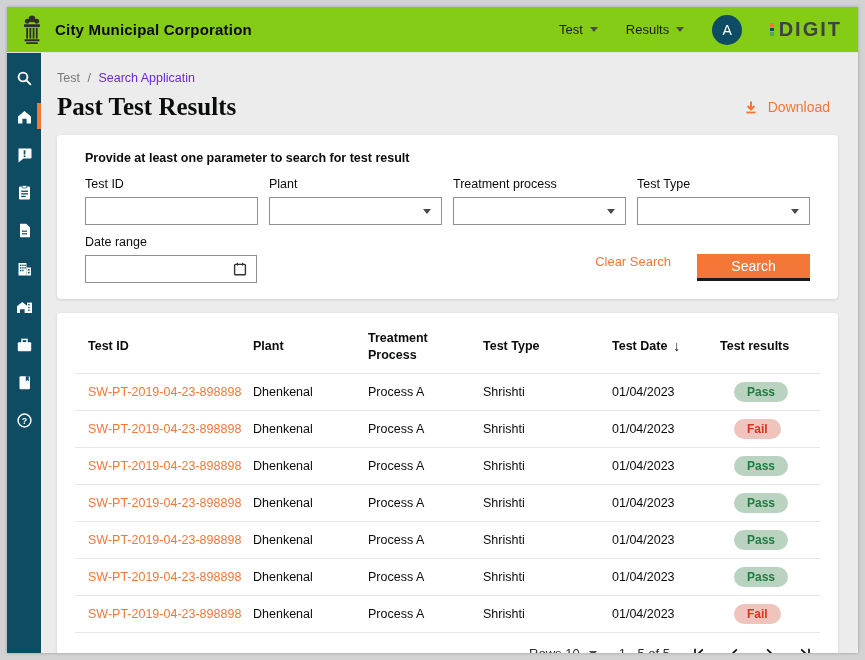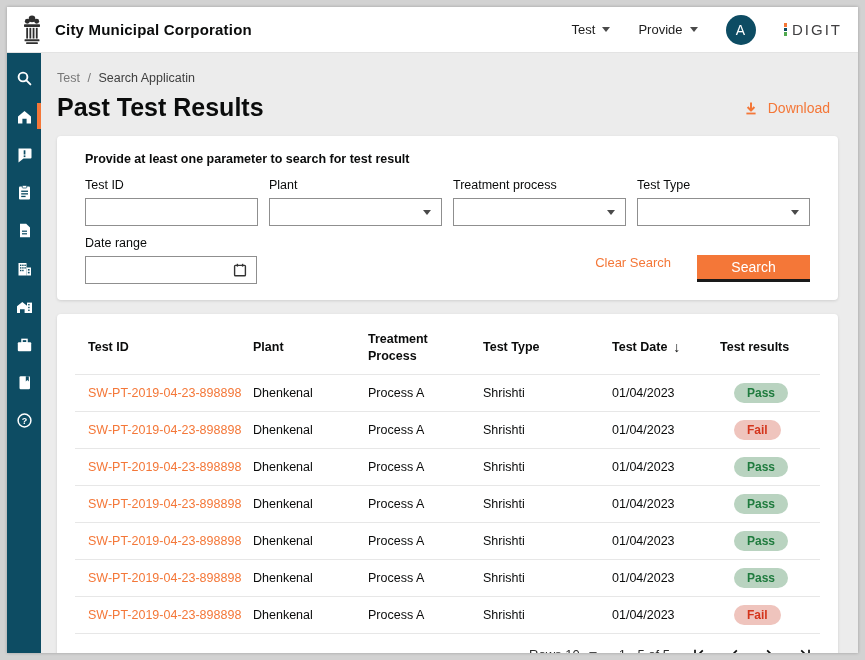--- a/index.html
+++ b/index.html
@@ -13,21 +13,21 @@
   .app {
     width: 851px; height: 646px;
     background: #ECECEC;
     display: flex; flex-direction: column;
     overflow: hidden;
     box-shadow: 0 0 3px rgba(0,0,0,.25);
   }
   
   .topbar {
     flex: 0 0 46px;
-    background: #ffffff;
+    background: #84cc16;
     border-bottom: 1px solid #e3e3e3;
     display: flex; align-items: center;
     padding: 0 16px 0 12px;
   }
   .emblem { width: 26px; height: 32px; margin-right: 10px; }
   .app-title { font-size: 15px; font-weight: bold; letter-spacing: .2px; }
   .topbar-right { margin-left: auto; display: flex; align-items: center; gap: 28px; }
   .top-select {
     display: flex; align-items: center; gap: 7px;
     font-size: 13px; color: #1d1d1d; cursor: pointer;
@@ -40,21 +40,21 @@
   }
   .avatar {
     width: 30px; height: 30px; border-radius: 50%;
     background: #0D4C63; color: #fff;
     display: flex; align-items: center; justify-content: center;
     font-size: 14px; cursor: pointer;
   }
   .brand { display: flex; align-items: center; gap: 5px; }
   .brand-mark { display: flex; flex-direction: column; gap: 1px; }
   .brand-mark span { width: 3.5px; height: 3.5px; display: block; }
-  .brand-text { font-size: 15px; font-weight: normal; letter-spacing: 2px; color: #414042; }
+  .brand-text { font-size: 20px; font-weight: bold; letter-spacing: 2px; color: #414042; }
   
   .frame-body { flex: 1; display: flex; min-height: 0; }
   .sidebar {
     flex: 0 0 34px; width: 34px;
     background: #0D4C63;
     display: flex; flex-direction: column;
     padding-top: 6px;
   }
   .nav-item {
     height: 38px; position: relative;
@@ -64,23 +64,23 @@
   .nav-item.active::after {
     content: ""; position: absolute; right: 0; top: 6px;
     width: 4px; height: 26px; background: #F47738;
   }
   .nav-item svg { width: 17px; height: 17px; }
   
   .main { flex: 1; padding: 14px 20px 0 16px; overflow: hidden; }
   .breadcrumb { font-size: 12.5px; margin-top: 4px; }
   .crumb-home { color: #787878; cursor: pointer; }
   .crumb-sep { color: #787878; margin: 0 4px; }
-  .crumb-current { color: #404040; }
+  .crumb-current { color: #6d28d9; }
   .title-row { display: flex; align-items: center; justify-content: space-between; margin-top: 8px; }
-  .page-title { font-size: 25px; font-weight: bold; }
+  .page-title { font-size: 25px; font-weight: bold; font-family: Liberation Serif, serif; }
   .download-link {
     display: flex; align-items: flex-start; gap: 9px;
     color: #F47738; font-size: 14px; cursor: pointer; margin-right: 8px;
   }
   .card {
     background: #fff; border-radius: 4px;
     box-shadow: 0 1px 3px rgba(0,0,0,.12);
   }
   
   .search-card { margin-top: 14px; padding: 16px 28px 16px; }
@@ -159,21 +159,21 @@
         <rect x="6.5" y="26.4" width="11" height="1.8" rx="0.5"></rect>
       </g>
     </svg>
     <div class="app-title">City Municipal Corporation</div>
     <div class="topbar-right">
       <div class="top-select">
         <span>Test</span>
         <span class="caret-down"></span>
       </div>
       <div class="top-select">
-        <span>Provide</span>
+        <span>Results</span>
         <span class="caret-down"></span>
       </div>
       <div class="avatar">
         <span>A</span>
       </div>
       <div class="brand">
         <span class="brand-mark">
           <span style="background:#F47738"></span>
           <span style="background:#0D4C63"></span>
           <span style="background:#4FA94E"></span>

